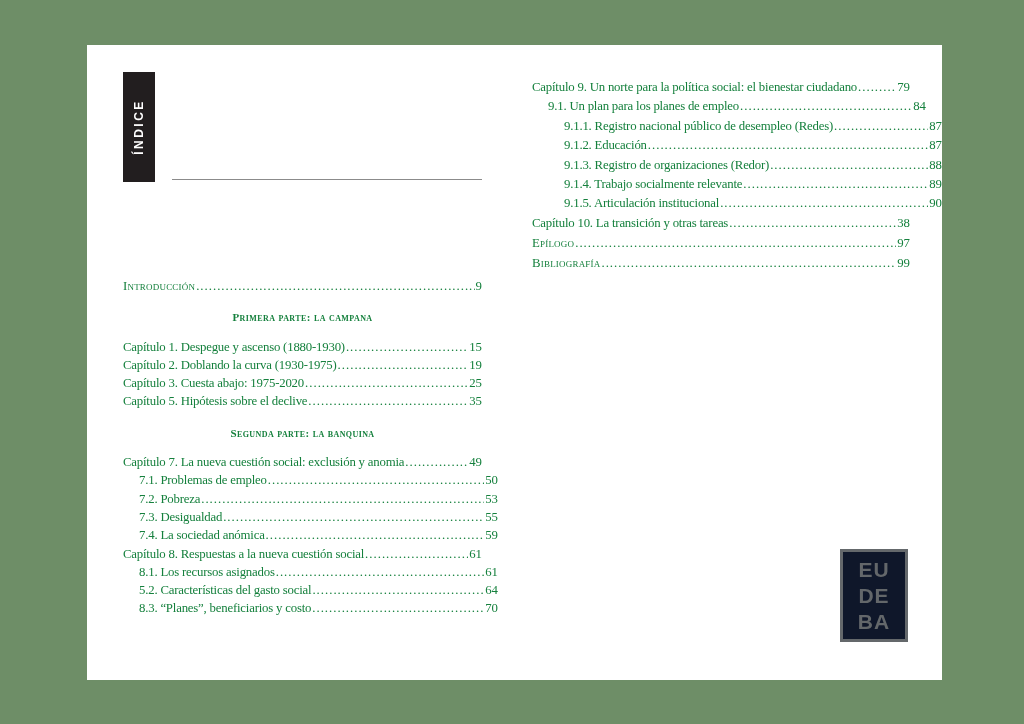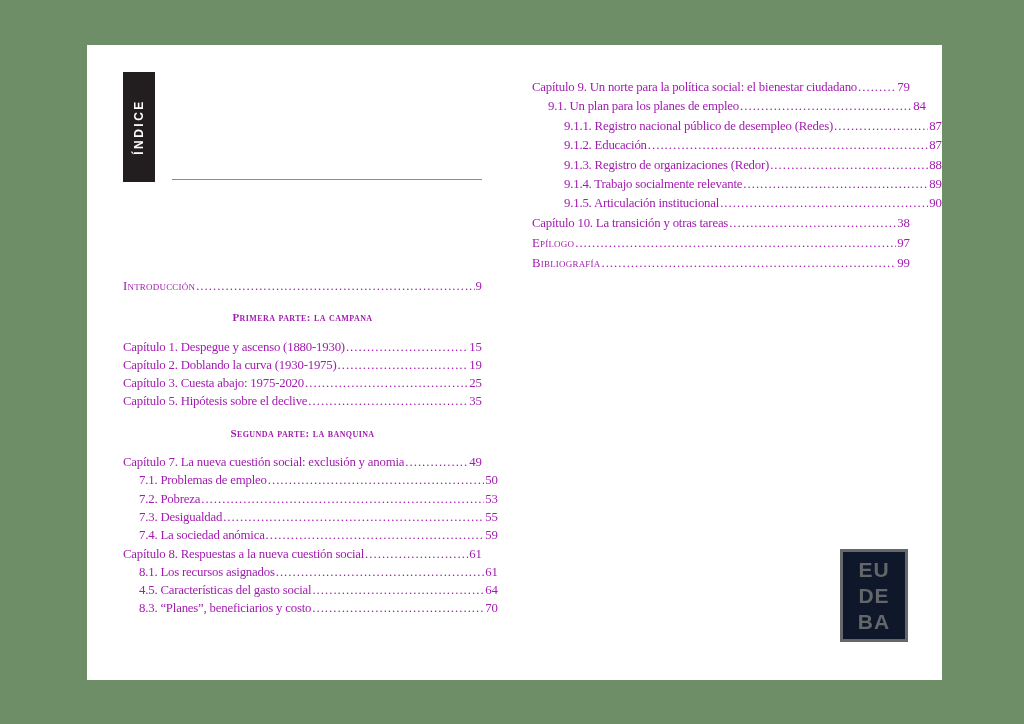--- a/index.html
+++ b/index.html
@@ -31,21 +31,21 @@
     white-space:nowrap;
   }
   .rule{
     position:absolute;left:85px;top:134px;
     width:310px;height:1px;
     background:#8b8b8b;
   }
   
   .col{
     position:absolute;
-    color:#a21caf;
+    color:#15803d;
     font-size:12.8px;
     line-height:18.3px;
   }
   .col-left{left:36px;top:232px;width:359px;}
   .col-right{left:445px;top:33px;width:378px;line-height:19.4px;}
   .toc-row{
     display:flex;
     align-items:baseline;
     width:100%;
   }
@@ -169,21 +169,21 @@
         <span class="toc-label">Capítulo 8. Respuestas a la nueva cuestión social </span>
         <span class="toc-dots"></span>
         <span class="toc-page">61</span>
       </div>
       <div class="toc-row lvl1">
         <span class="toc-label">8.1.  Los recursos asignados </span>
         <span class="toc-dots"></span>
         <span class="toc-page">61</span>
       </div>
       <div class="toc-row lvl1">
-        <span class="toc-label">4.5.  Características del gasto social</span>
+        <span class="toc-label">5.2.  Características del gasto social</span>
         <span class="toc-dots"></span>
         <span class="toc-page">64</span>
       </div>
       <div class="toc-row lvl1">
         <span class="toc-label">8.3.  “Planes”, beneficiarios y costo </span>
         <span class="toc-dots"></span>
         <span class="toc-page">70</span>
       </div>
     </div>
 

